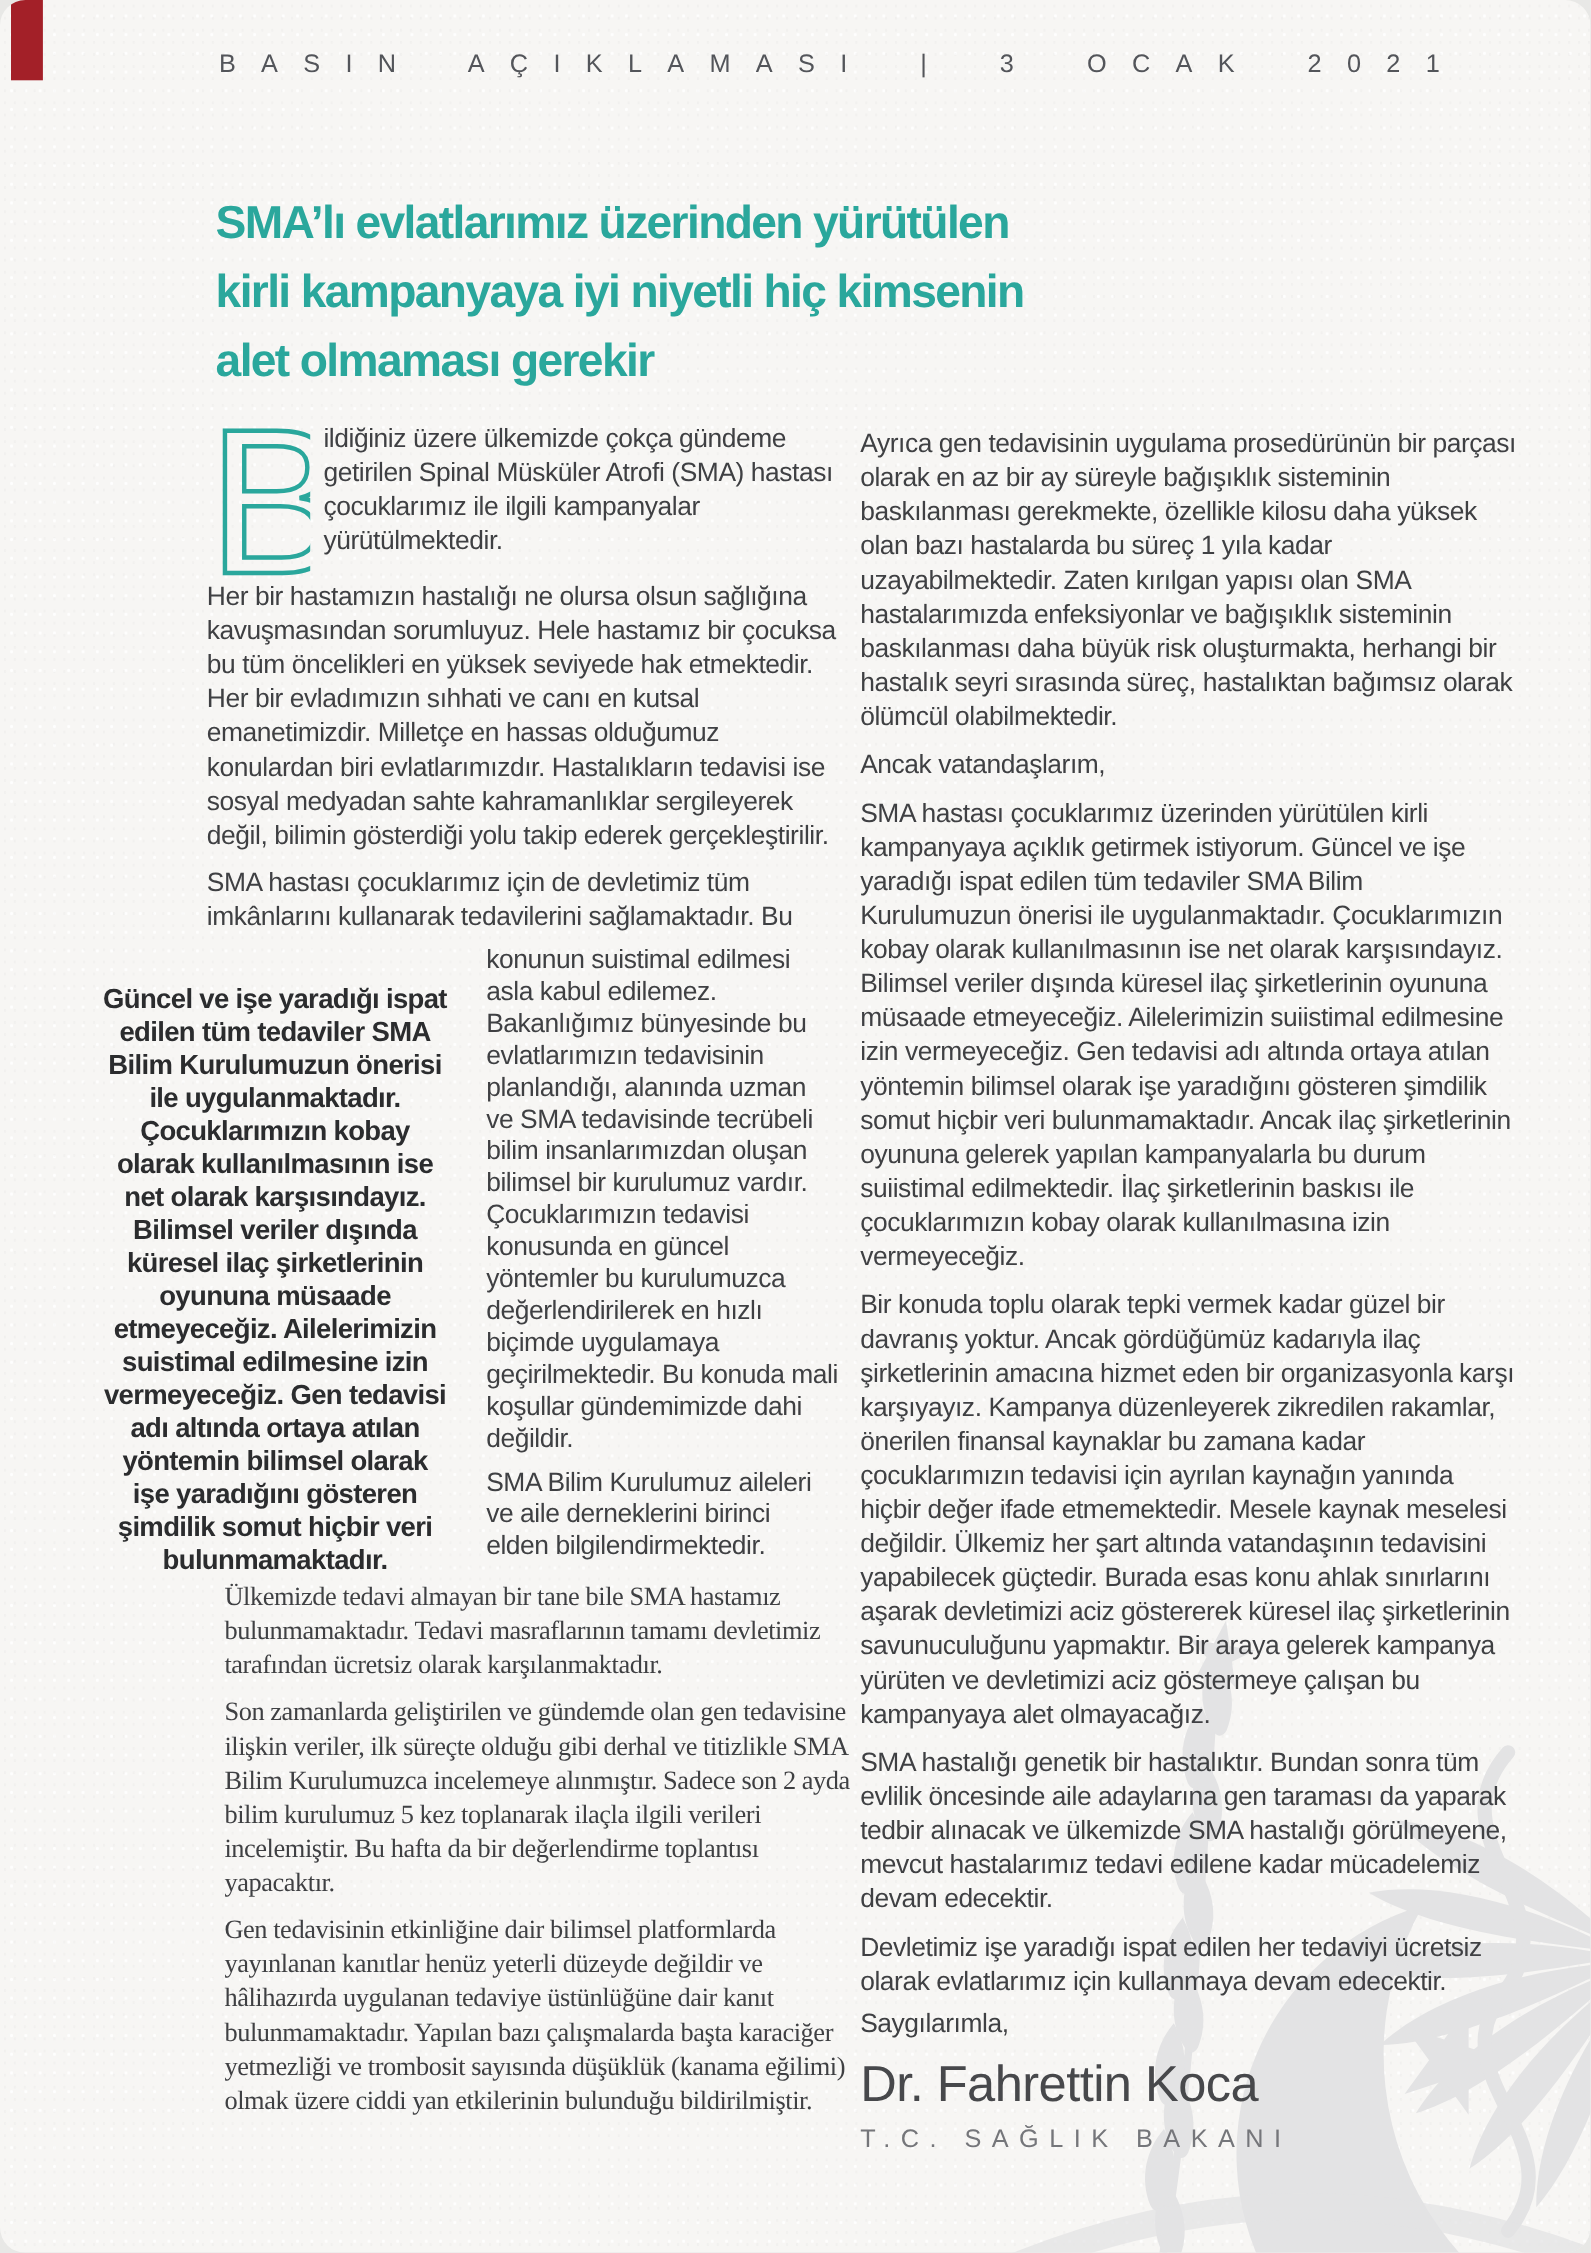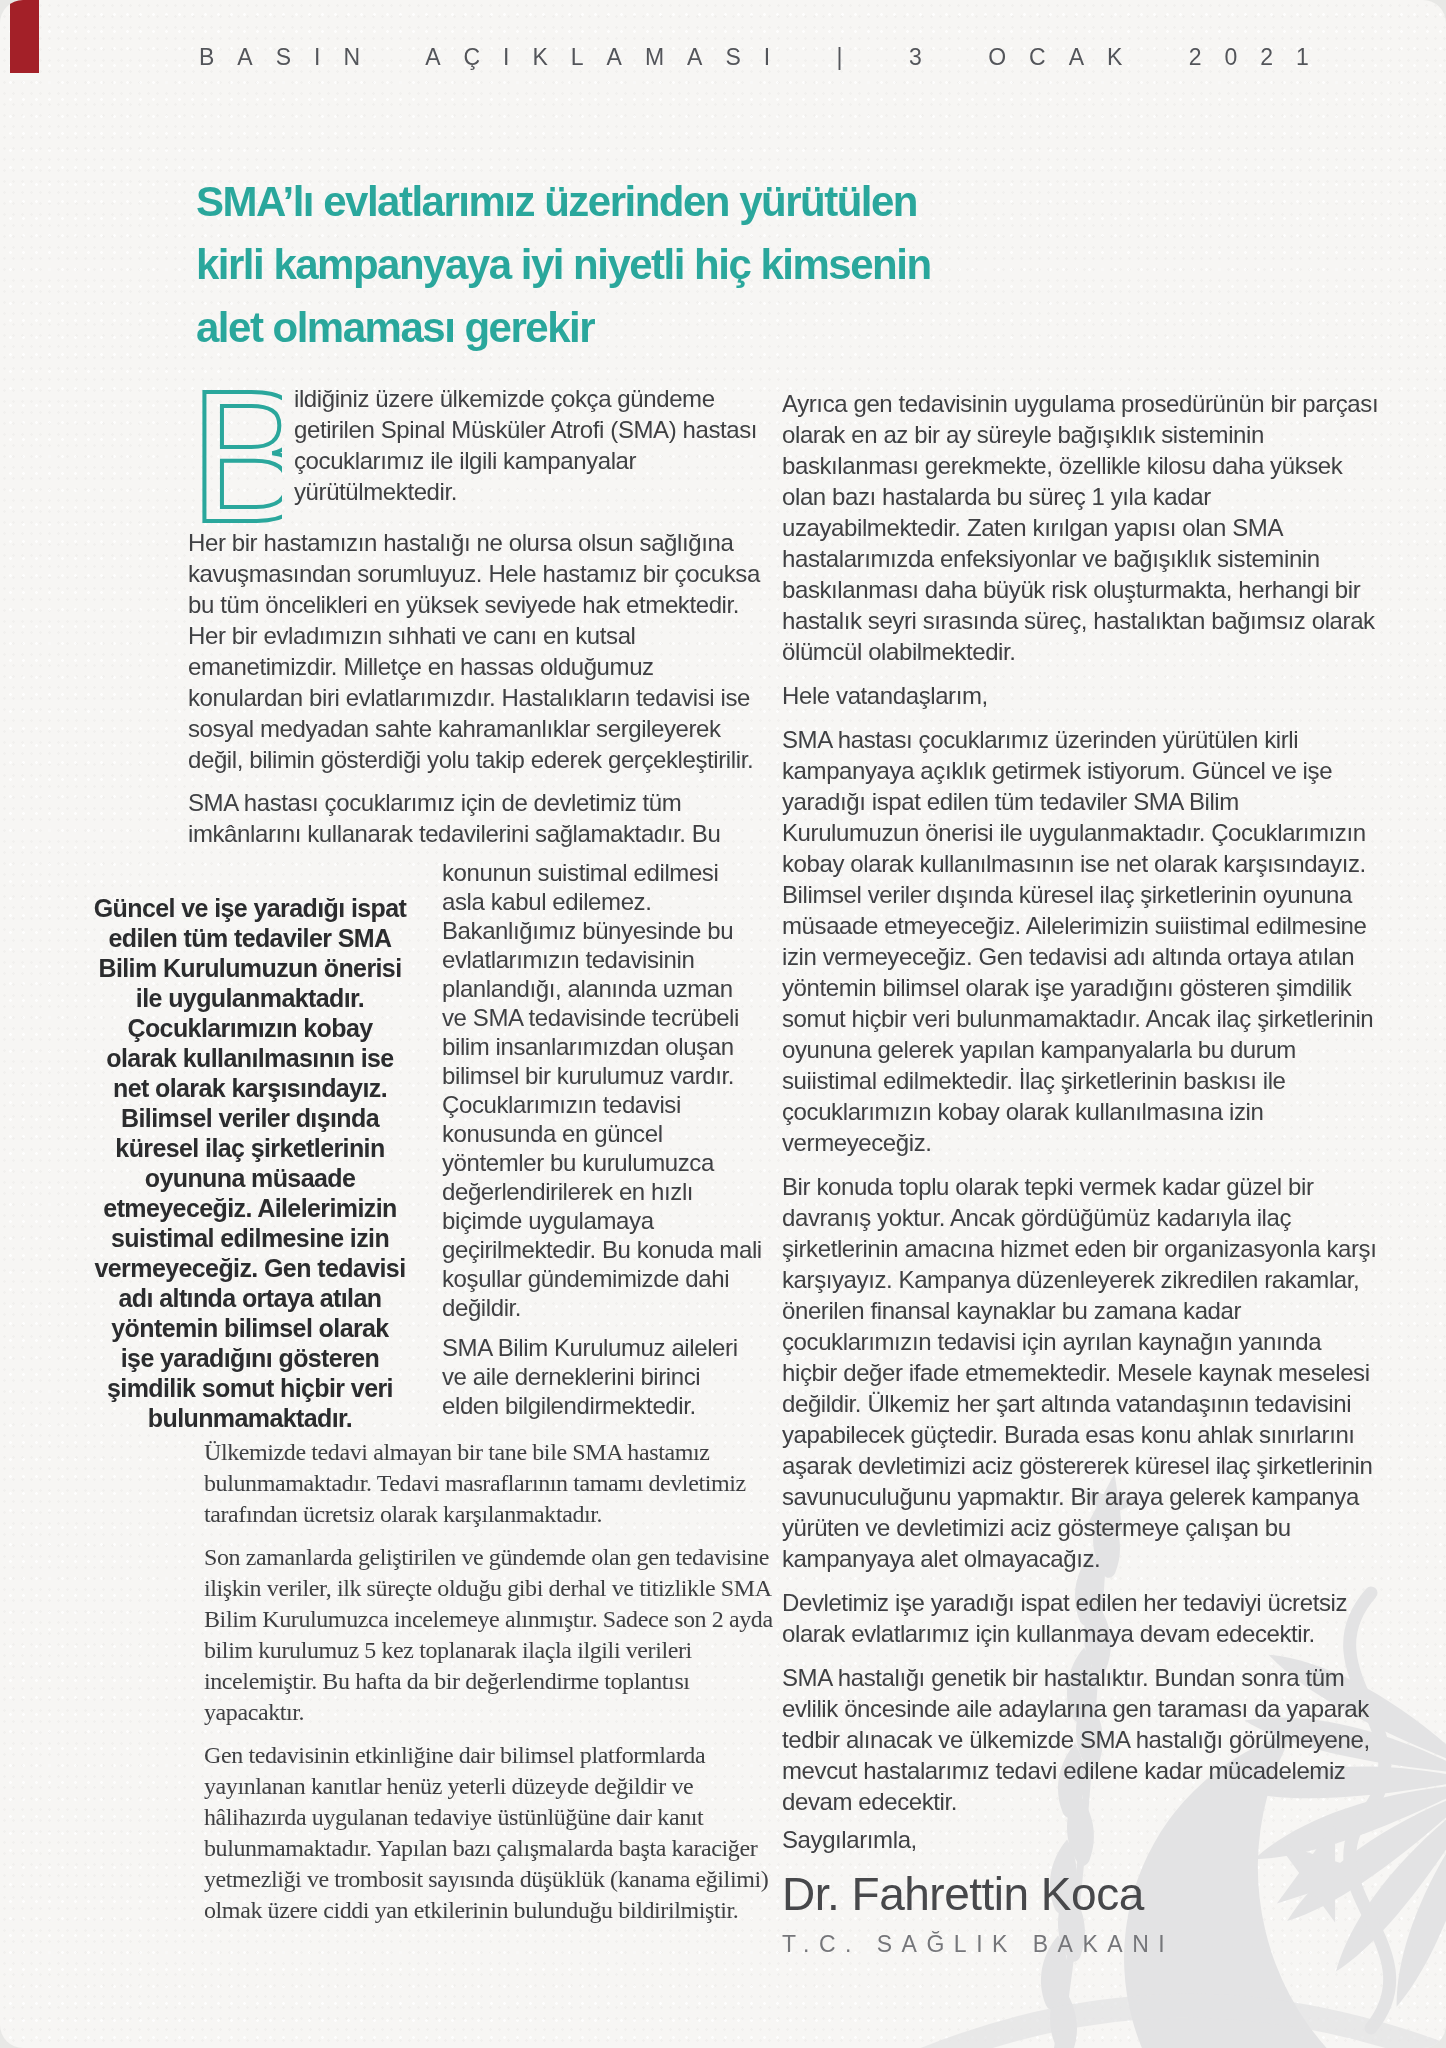--- a/index.html
+++ b/index.html
@@ -146,25 +146,25 @@
   </section>
 
   <section class="abs col-left-bottom">
     <p class="body">Ülkemizde tedavi almayan bir tane bile SMA hastamız bulunmamaktadır. Tedavi masraflarının tamamı devletimiz tarafından ücretsiz olarak karşılanmaktadır.</p>
     <p class="body">Son zamanlarda geliştirilen ve gündemde olan gen tedavisine ilişkin veriler, ilk süreçte olduğu gibi derhal ve titizlikle SMA Bilim Kurulumuzca incelemeye alınmıştır. Sadece son 2 ayda bilim kurulumuz 5 kez toplanarak ilaçla ilgili verileri incelemiştir. Bu hafta da bir değerlendirme toplantısı yapacaktır.</p>
     <p class="body">Gen tedavisinin etkinliğine dair bilimsel platformlarda yayınlanan kanıtlar henüz yeterli düzeyde değildir ve hâlihazırda uygulanan tedaviye üstünlüğüne dair kanıt bulunmamaktadır. Yapılan bazı çalışmalarda başta karaciğer yetmezliği ve trombosit sayısında düşüklük (kanama eğilimi) olmak üzere ciddi yan etkilerinin bulunduğu bildirilmiştir.</p>
   </section>
 
   <section class="abs col-right">
     <p class="body">Ayrıca gen tedavisinin uygulama prosedürünün bir parçası olarak en az bir ay süreyle bağışıklık sisteminin baskılanması gerekmekte, özellikle kilosu daha yüksek olan bazı hastalarda bu süreç 1 yıla kadar uzayabilmektedir. Zaten kırılgan yapısı olan SMA hastalarımızda enfeksiyonlar ve bağışıklık sisteminin baskılanması daha büyük risk oluşturmakta, herhangi bir hastalık seyri sırasında süreç, hastalıktan bağımsız olarak ölümcül olabilmektedir.</p>
-    <p class="body">Hele vatandaşlarım,</p>
+    <p class="body">Ancak vatandaşlarım,</p>
     <p class="body">SMA hastası çocuklarımız üzerinden yürütülen kirli kampanyaya açıklık getirmek istiyorum. Güncel ve işe yaradığı ispat edilen tüm tedaviler SMA Bilim Kurulumuzun önerisi ile uygulanmaktadır. Çocuklarımızın kobay olarak kullanılmasının ise net olarak karşısındayız. Bilimsel veriler dışında küresel ilaç şirketlerinin oyununa müsaade etmeyeceğiz. Ailelerimizin suiistimal edilmesine izin vermeyeceğiz. Gen tedavisi adı altında ortaya atılan yöntemin bilimsel olarak işe yaradığını gösteren şimdilik somut hiçbir veri bulunmamaktadır. Ancak ilaç şirketlerinin oyununa gelerek yapılan kampanyalarla bu durum suiistimal edilmektedir. İlaç şirketlerinin baskısı ile çocuklarımızın kobay olarak kullanılmasına izin vermeyeceğiz.</p>
     <p class="body">Bir konuda toplu olarak tepki vermek kadar güzel bir davranış yoktur. Ancak gördüğümüz kadarıyla ilaç şirketlerinin amacına hizmet eden bir organizasyonla karşı karşıyayız. Kampanya düzenleyerek zikredilen rakamlar, önerilen finansal kaynaklar bu zamana kadar çocuklarımızın tedavisi için ayrılan kaynağın yanında hiçbir değer ifade etmemektedir. Mesele kaynak meselesi değildir. Ülkemiz her şart altında vatandaşının tedavisini yapabilecek güçtedir. Burada esas konu ahlak sınırlarını aşarak devletimizi aciz göstererek küresel ilaç şirketlerinin savunuculuğunu yapmaktır. Bir araya gelerek kampanya yürüten ve devletimizi aciz göstermeye çalışan bu kampanyaya alet olmayacağız.</p>
+    <p class="body">SMA hastalığı genetik bir hastalıktır. Bundan sonra tüm evlilik öncesinde aile adaylarına gen taraması da yaparak tedbir alınacak ve ülkemizde SMA hastalığı görülmeyene, mevcut hastalarımız tedavi edilene kadar mücadelemiz devam edecektir.</p>
     <p class="body">Devletimiz işe yaradığı ispat edilen her tedaviyi ücretsiz olarak evlatlarımız için kullanmaya devam edecektir.</p>
-    <p class="body">SMA hastalığı genetik bir hastalıktır. Bundan sonra tüm evlilik öncesinde aile adaylarına gen taraması da yaparak tedbir alınacak ve ülkemizde SMA hastalığı görülmeyene, mevcut hastalarımız tedavi edilene kadar mücadelemiz devam edecektir.</p>
   </section>
 
   <section class="abs signature">
     <p class="body closing">Saygılarımla,</p>
     <div class="sig-name">Dr. Fahrettin Koca</div>
     <div class="sig-title">T.C. SAĞLIK BAKANI</div>
   </section>
 
 </div>
 

